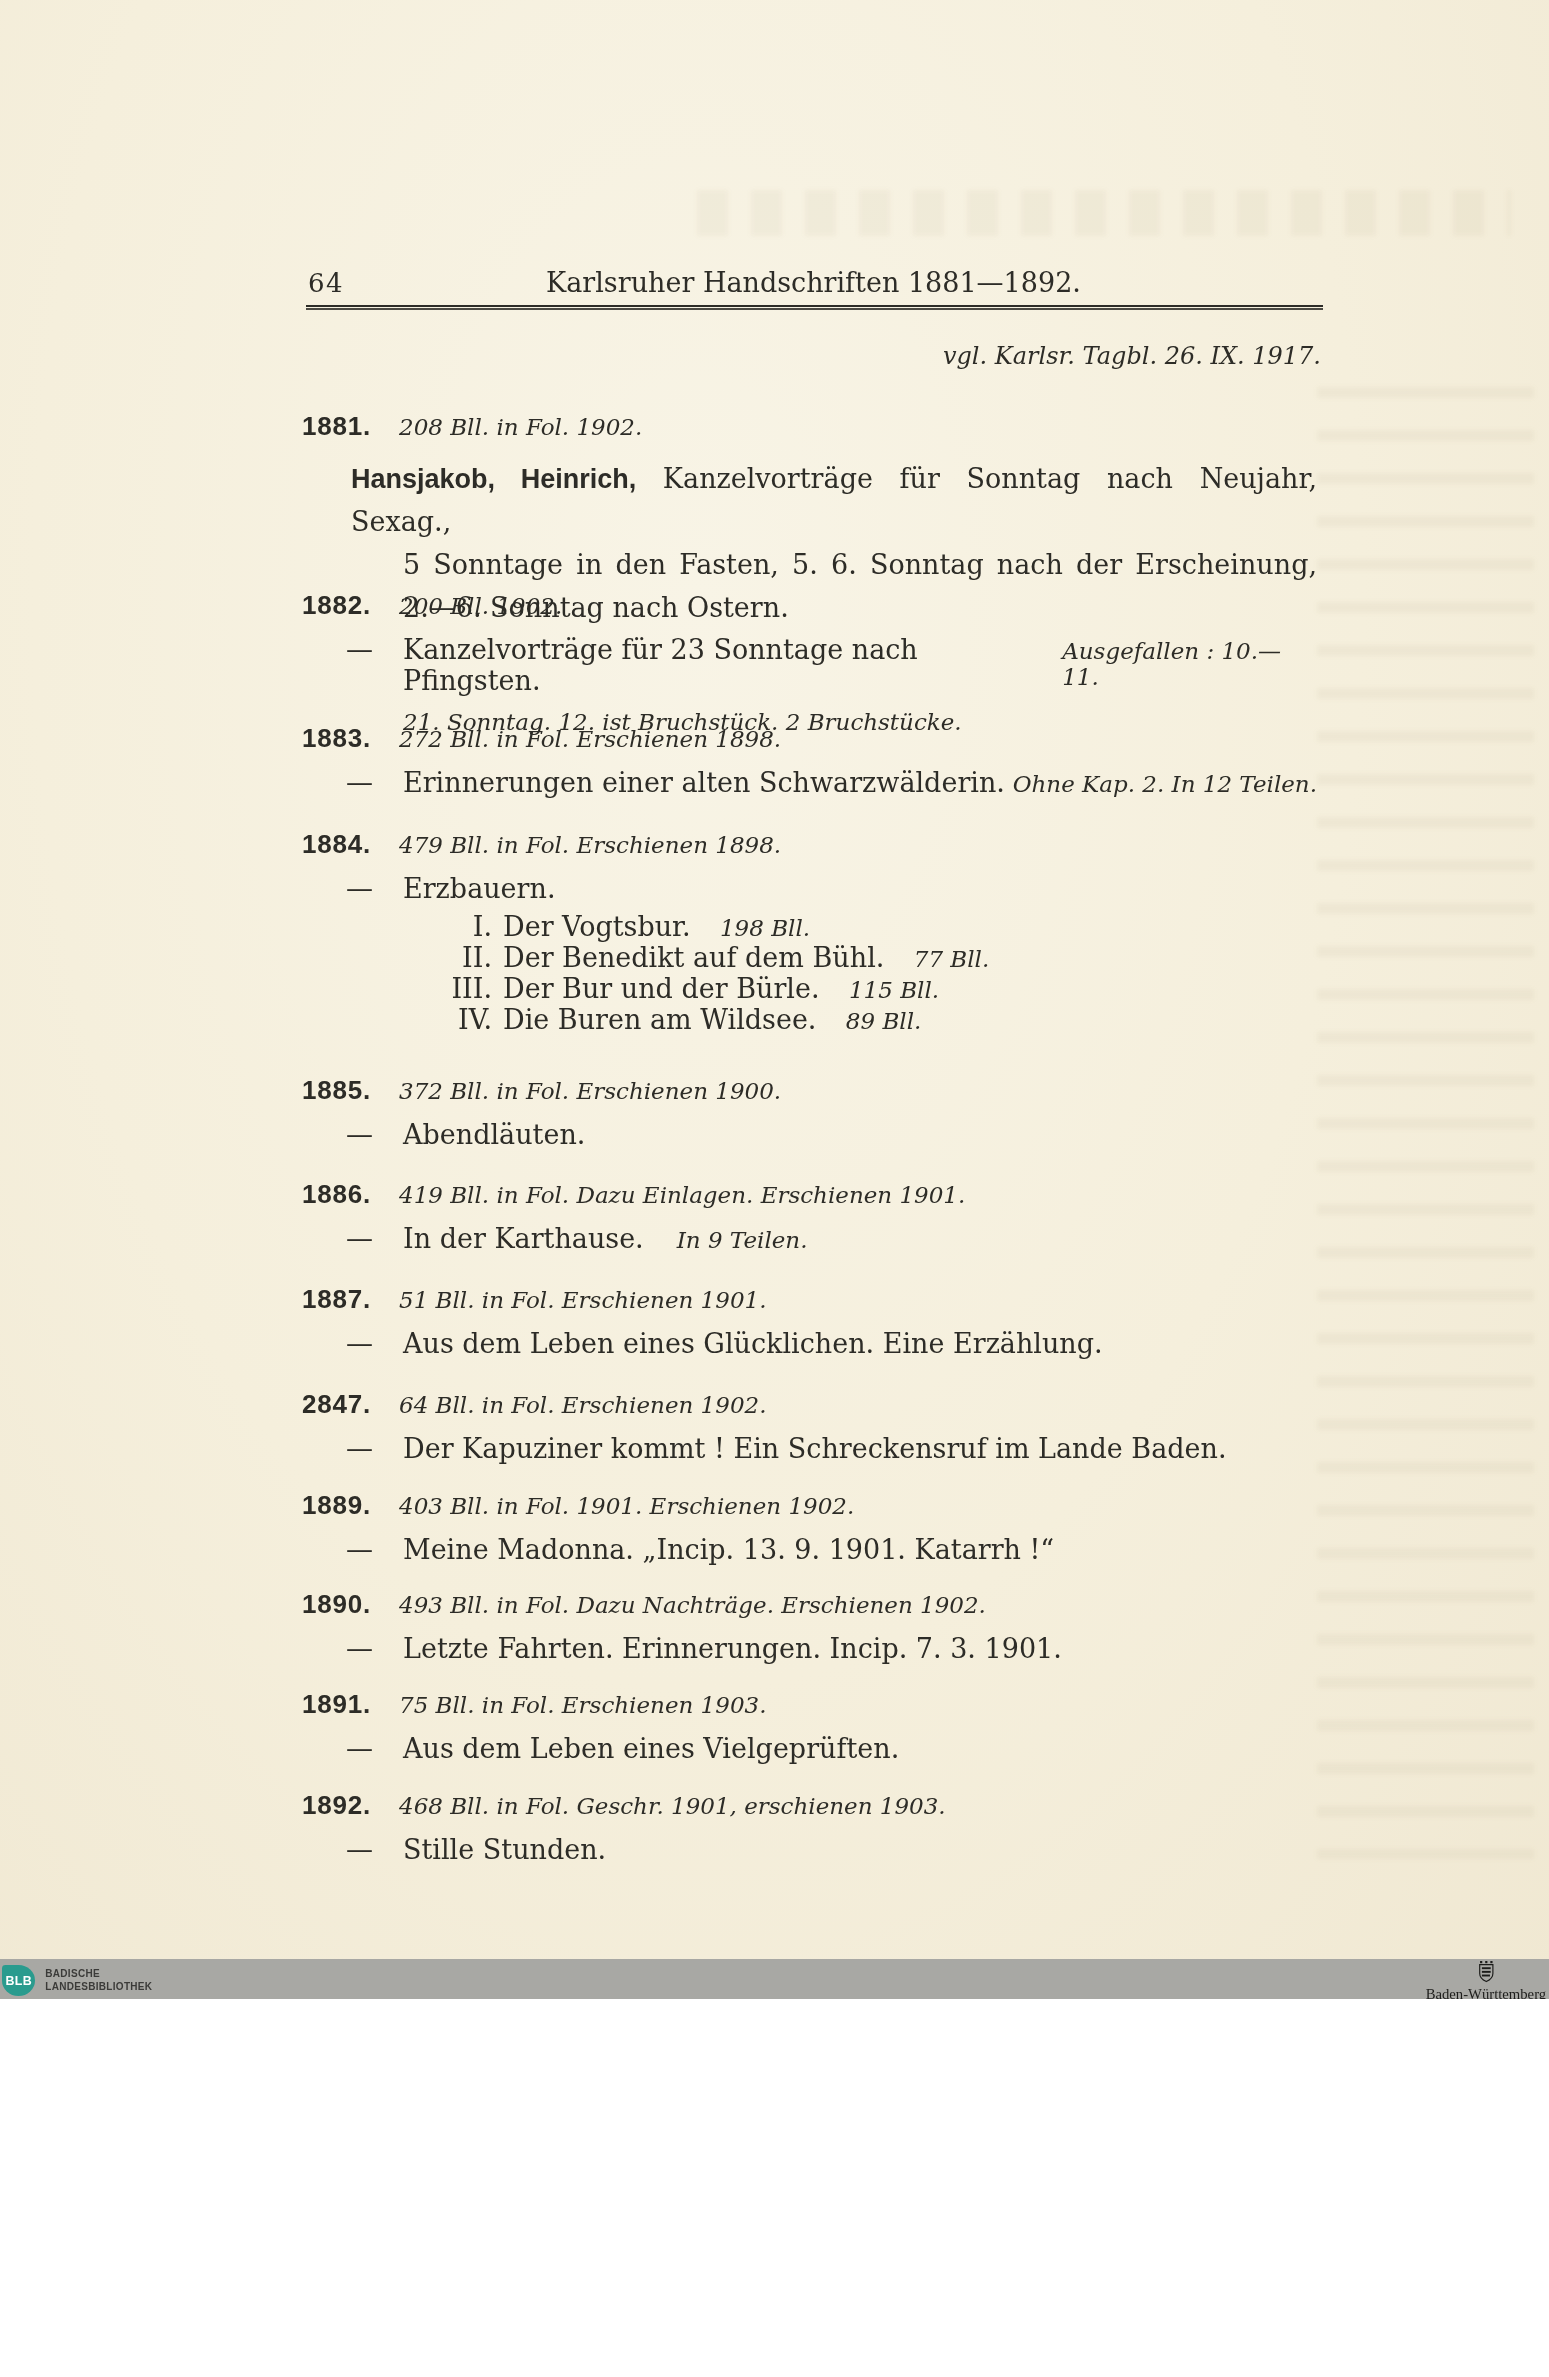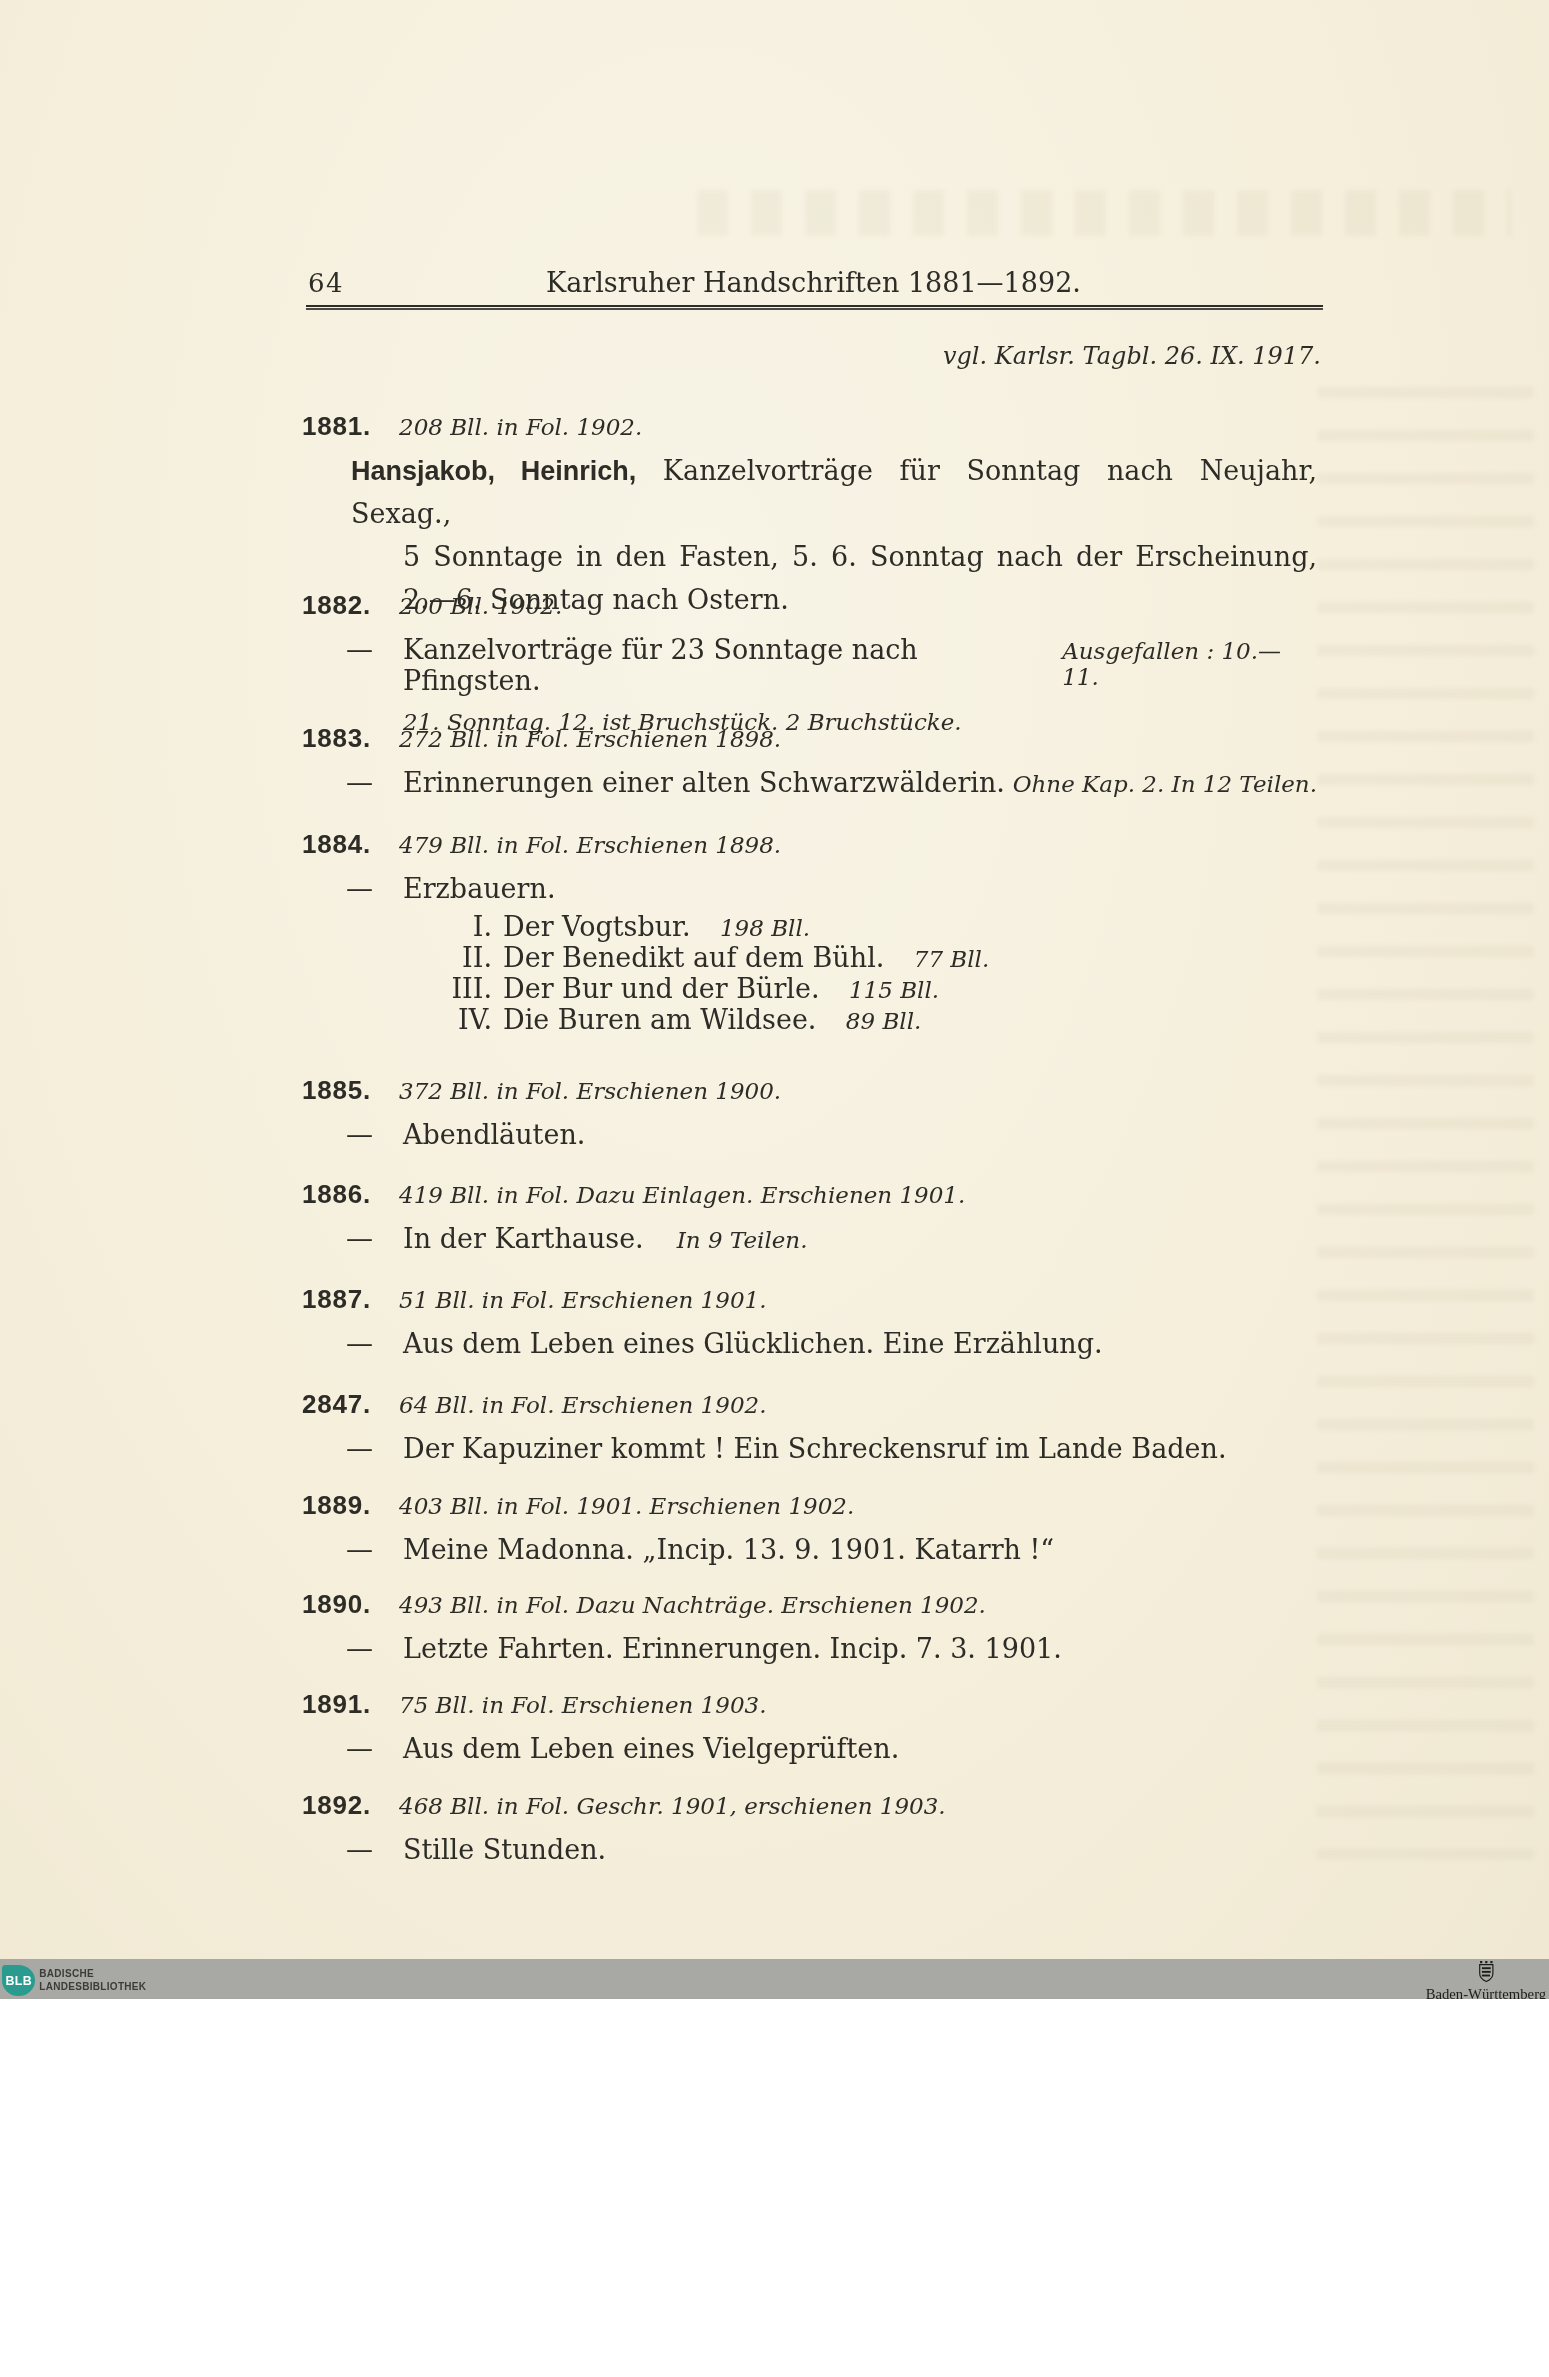--- a/index.html
+++ b/index.html
@@ -24,37 +24,37 @@
   .num-line{height:28px;line-height:28px;}
   .year{display:inline-block;width:97px;font:700 26px "Liberation Sans",sans-serif;letter-spacing:0.8px;}
   .stats{font:italic 23px "DejaVu Serif",serif;}
   .dash-line{margin:16.3px 0 0 44px;line-height:28px;font:400 27px "DejaVu Serif",serif;}
   .flexrow{display:flex;align-items:baseline;width:971px;}
   .dash{display:inline-block;width:57px;flex:0 0 57px;}
   .ann{font:italic 23px "DejaVu Serif",serif;}
   .ann.right{margin-left:auto;}
   .ann.inline{margin-left:33px;}
   .ann2{margin:11.6px 0 0 101px;font:italic 23px "DejaVu Serif",serif;line-height:28px;}
-  .body-just{margin:10px 0 0 49px;width:966px;font:400 27px "DejaVu Serif",serif;line-height:43px;}
+  .body-just{margin:18px 0 0 49px;width:966px;font:400 27px "DejaVu Serif",serif;line-height:43px;}
   .jline{text-align:justify;text-align-last:justify;}
   .l2,.l3{margin-left:52px;width:914px;}
   .l3{text-align:left;text-align-last:left;}
   .author{font:700 27px "Liberation Sans",sans-serif;}
   .parts{margin-top:7px;line-height:37px;font:400 27px "DejaVu Serif",serif;}
   .numeral{display:inline-block;width:190px;text-align:right;}
   .sub-title{margin-left:11px;}
   .pages{margin-left:29.4px;font:italic 23px "DejaVu Serif",serif;}
   
   .ghost1{position:absolute;left:1317px;top:387px;width:217px;height:1472px;pointer-events:none;
           background:repeating-linear-gradient(180deg, rgba(130,115,70,.055) 0 11px, transparent 11px 43px);filter:blur(2.3px);}
   .ghost2{position:absolute;left:697px;top:190px;width:814px;height:46px;pointer-events:none;
           background:repeating-linear-gradient(90deg, rgba(130,115,70,.05) 0 31px, transparent 31px 54px);filter:blur(2.3px);}
   
   .bar{position:absolute;left:0;bottom:0;width:1550px;height:40px;background:var(--bar,#a8a8a4);}
-  .blb{position:absolute;left:2.3px;top:6.2px;display:flex;align-items:center;gap:4px;}
+  .blb{position:absolute;left:2.3px;top:6.2px;display:flex;align-items:center;gap:10px;}
   .blb-icon{width:33px;height:31px;background:var(--teal,#2a9b8e);border-radius:12% 55% 55% 55%;
             display:flex;align-items:center;justify-content:center;
             font:700 12.4px "Liberation Sans",sans-serif;color:#ffffff;letter-spacing:0.4px;}
   .blb-text{font:700 10px/12.4px "Liberation Sans",sans-serif;color:#3b3b39;letter-spacing:0.3px;text-transform:uppercase;}
   .bw{position:absolute;right:3.9px;top:2.3px;display:flex;flex-direction:column;align-items:center;}
   .bw-label{font:400 14.7px "Liberation Serif",serif;color:#1d1d1b;margin-top:0px;}
 </style>
 </head>
 <body>
 

